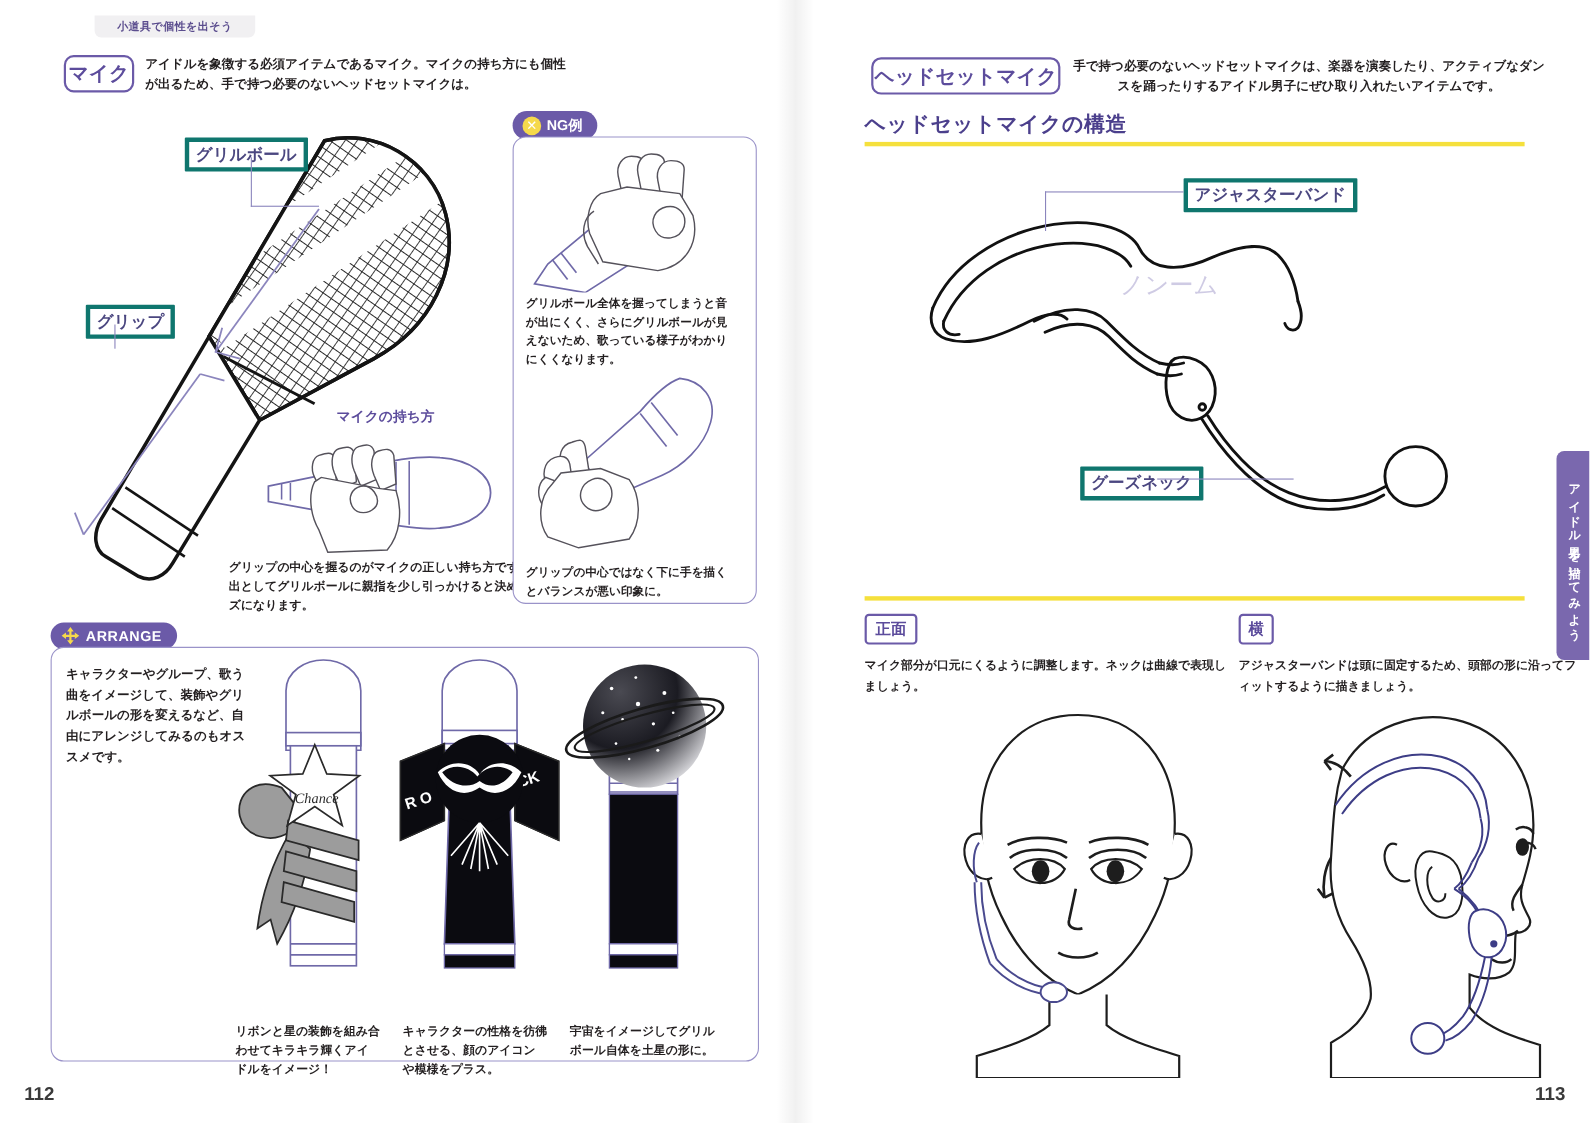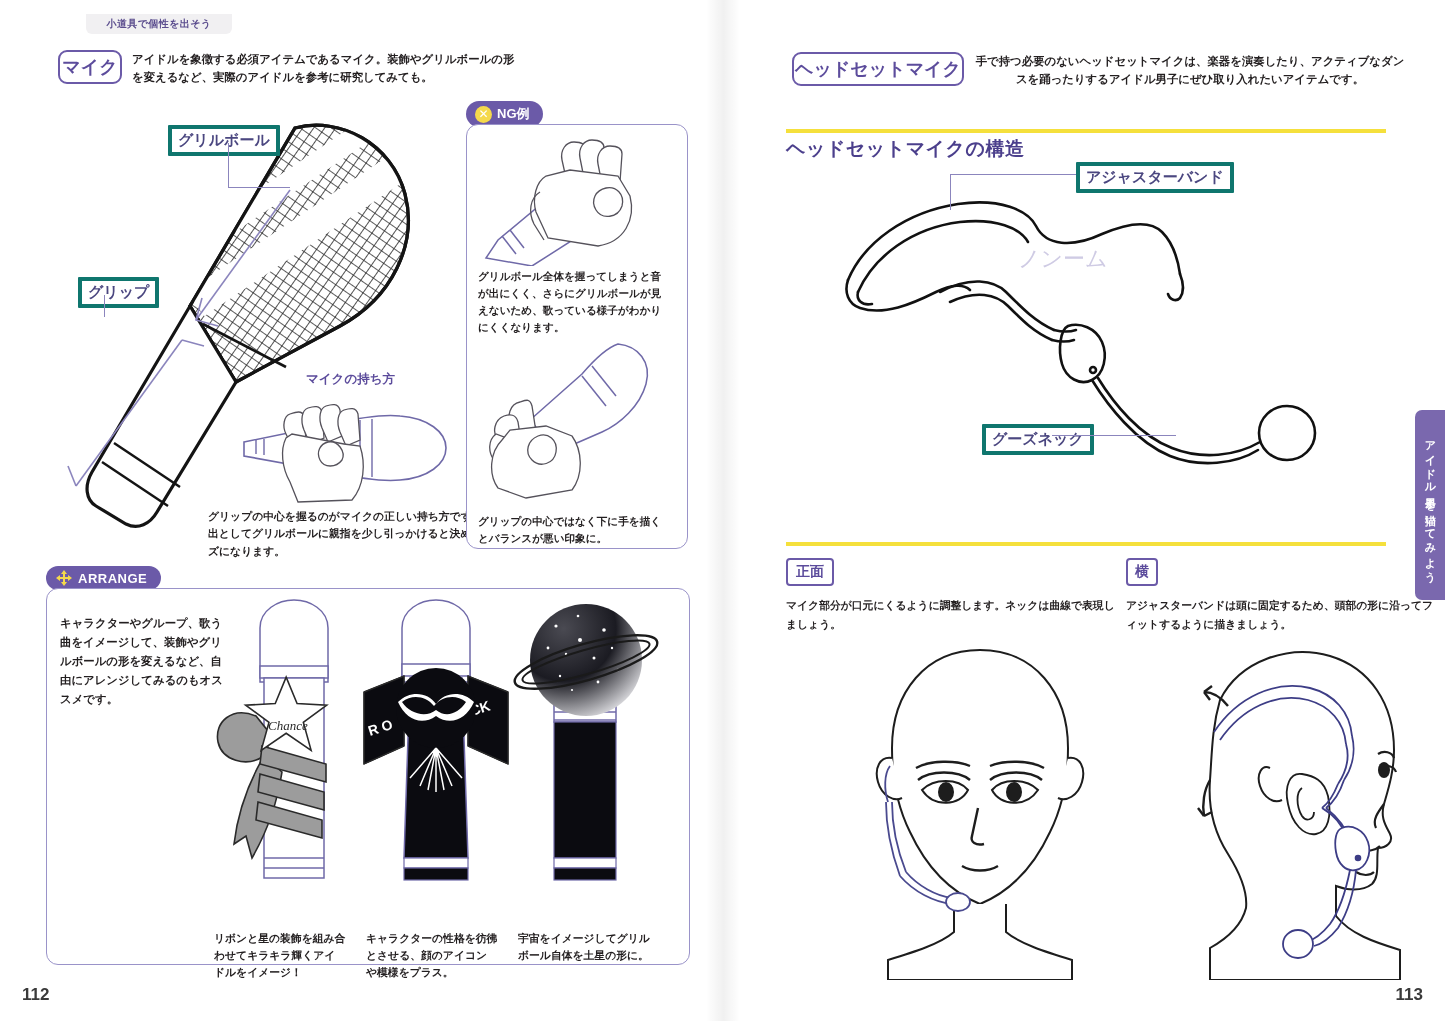--- a/index.html
+++ b/index.html
@@ -90,33 +90,33 @@
     position:absolute;left:46px;top:566px;height:24px;padding:0 14px 0 8px;
     border-radius:12px;background:#6b5aa8;color:#fff;font-weight:700;font-size:13px;
     display:flex;align-items:center;gap:4px;letter-spacing:.5px;
   }
   #arrange-panel{
     position:absolute;left:46px;top:588px;width:644px;height:377px;
     border:1.6px solid #9a93c9;border-radius:12px;background:#fff;box-sizing:border-box;
   }
   #arrange-lead{
     position:absolute;left:60px;top:604px;width:168px;
-    font-size:11.4px;line-height:1.66;font-weight:700;margin-top:10px;
+    font-size:11.4px;line-height:1.66;font-weight:700;
   }
   .arrange-cap{
     position:absolute;top:906px;width:132px;
     font-size:10.8px;line-height:1.58;font-weight:700;margin-top:24px;
   }
 
   
   #hs-chip{position:absolute;left:792px;top:52px;width:172px;height:34px;font-size:18px;}
   #hs-lead{position:absolute;left:975px;top:52px;width:430px;text-align:center;}
 
   .h2{
-    position:absolute;font-size:19px;font-weight:700;color:#4b3f8c;letter-spacing:.5px;margin-top:36px;
+    position:absolute;font-size:19px;font-weight:700;color:#4b3f8c;letter-spacing:.5px;
   }
   .h2rule{position:absolute;height:4px;background:#f5e03c;}
 
   #sec2-chip-front{position:absolute;left:786px;top:558px;width:48px;height:28px;font-size:14px;border-radius:4px;border-width:2px;}
   #sec2-chip-side{position:absolute;left:1126px;top:558px;width:32px;height:28px;font-size:14px;border-radius:4px;border-width:2px;}
   #front-cap{position:absolute;left:786px;top:596px;width:330px;font-size:10.8px;line-height:1.72;font-weight:700;}
   #side-cap{position:absolute;left:1126px;top:596px;width:310px;font-size:10.8px;line-height:1.72;font-weight:700;}
 
   
   #thumb-tab{
@@ -143,21 +143,21 @@
 
   <div class="page page-left"></div>
   <div class="page page-right"></div>
   <div class="gutter"></div>
 
   <div class="running-head">
     <span>小道具で個性を出そう</span>
   </div>
 
   <div class="chip" id="mic-chip">マイク</div>
-  <div class="lead" id="mic-lead">アイドルを象徴する必須アイテムであるマイク。装飾やグリルボールの形を変えるなど、実際のアイドルを参考に研究してみても。</div>
+  <div class="lead" id="mic-lead">アイドルを象徴する必須アイテムであるマイク。マイクの持ち方にも個性が出るため、手で持つ必要のないヘッドセットマイクは。</div>
 
   <svg class="art" style="left:40px;top:110px;" width="430" height="420" viewBox="0 0 430 420">
     <defs>
       <pattern id="mesh" width="9" height="9" patternUnits="userSpaceOnUse" patternTransform="rotate(35)">
         <path d="M0 0 L0 9 M0 0 L9 0" stroke="#1a1a1a" stroke-width="1.6" fill="none"></path>
       </pattern>
       <clipPath id="ballclip">
         <path d="M255 18 C300 6 352 34 365 84 C378 134 352 188 300 216 L196 272 L150 196 Z"></path>
       </clipPath>
     </defs>

